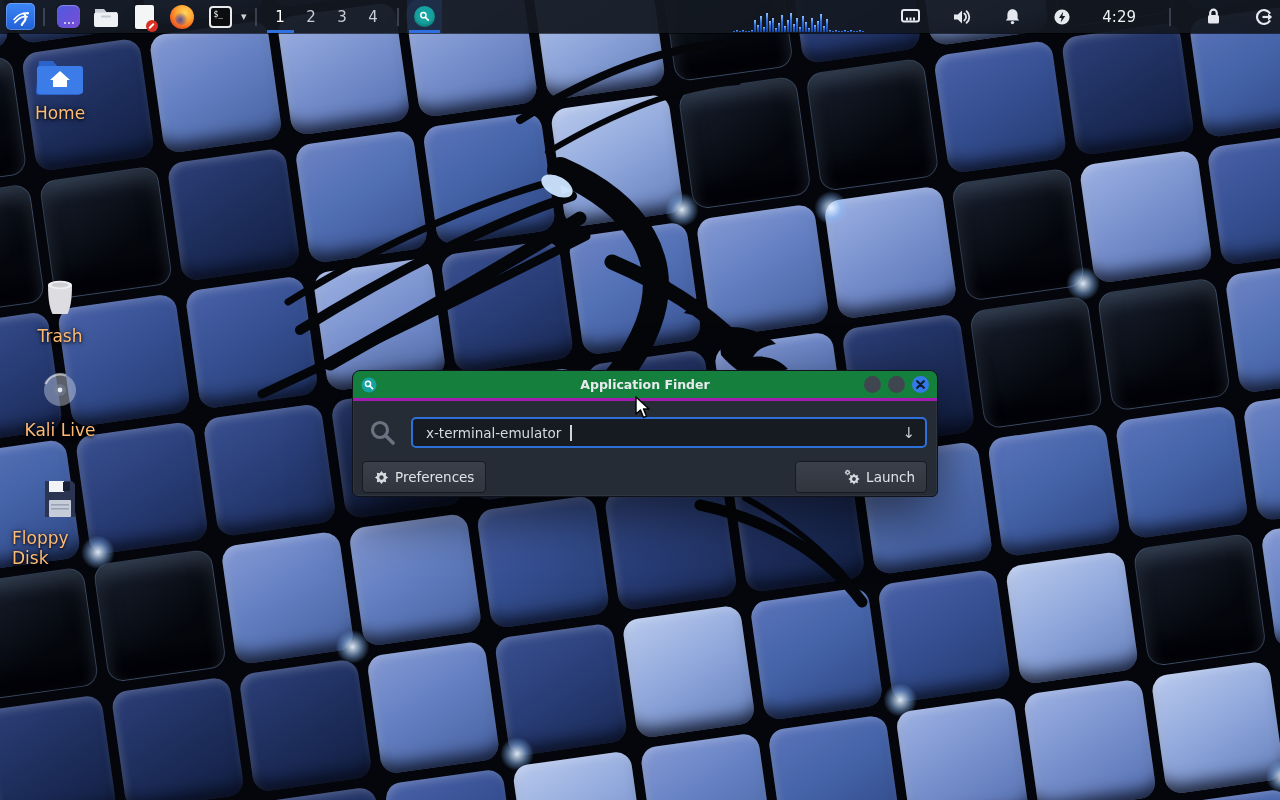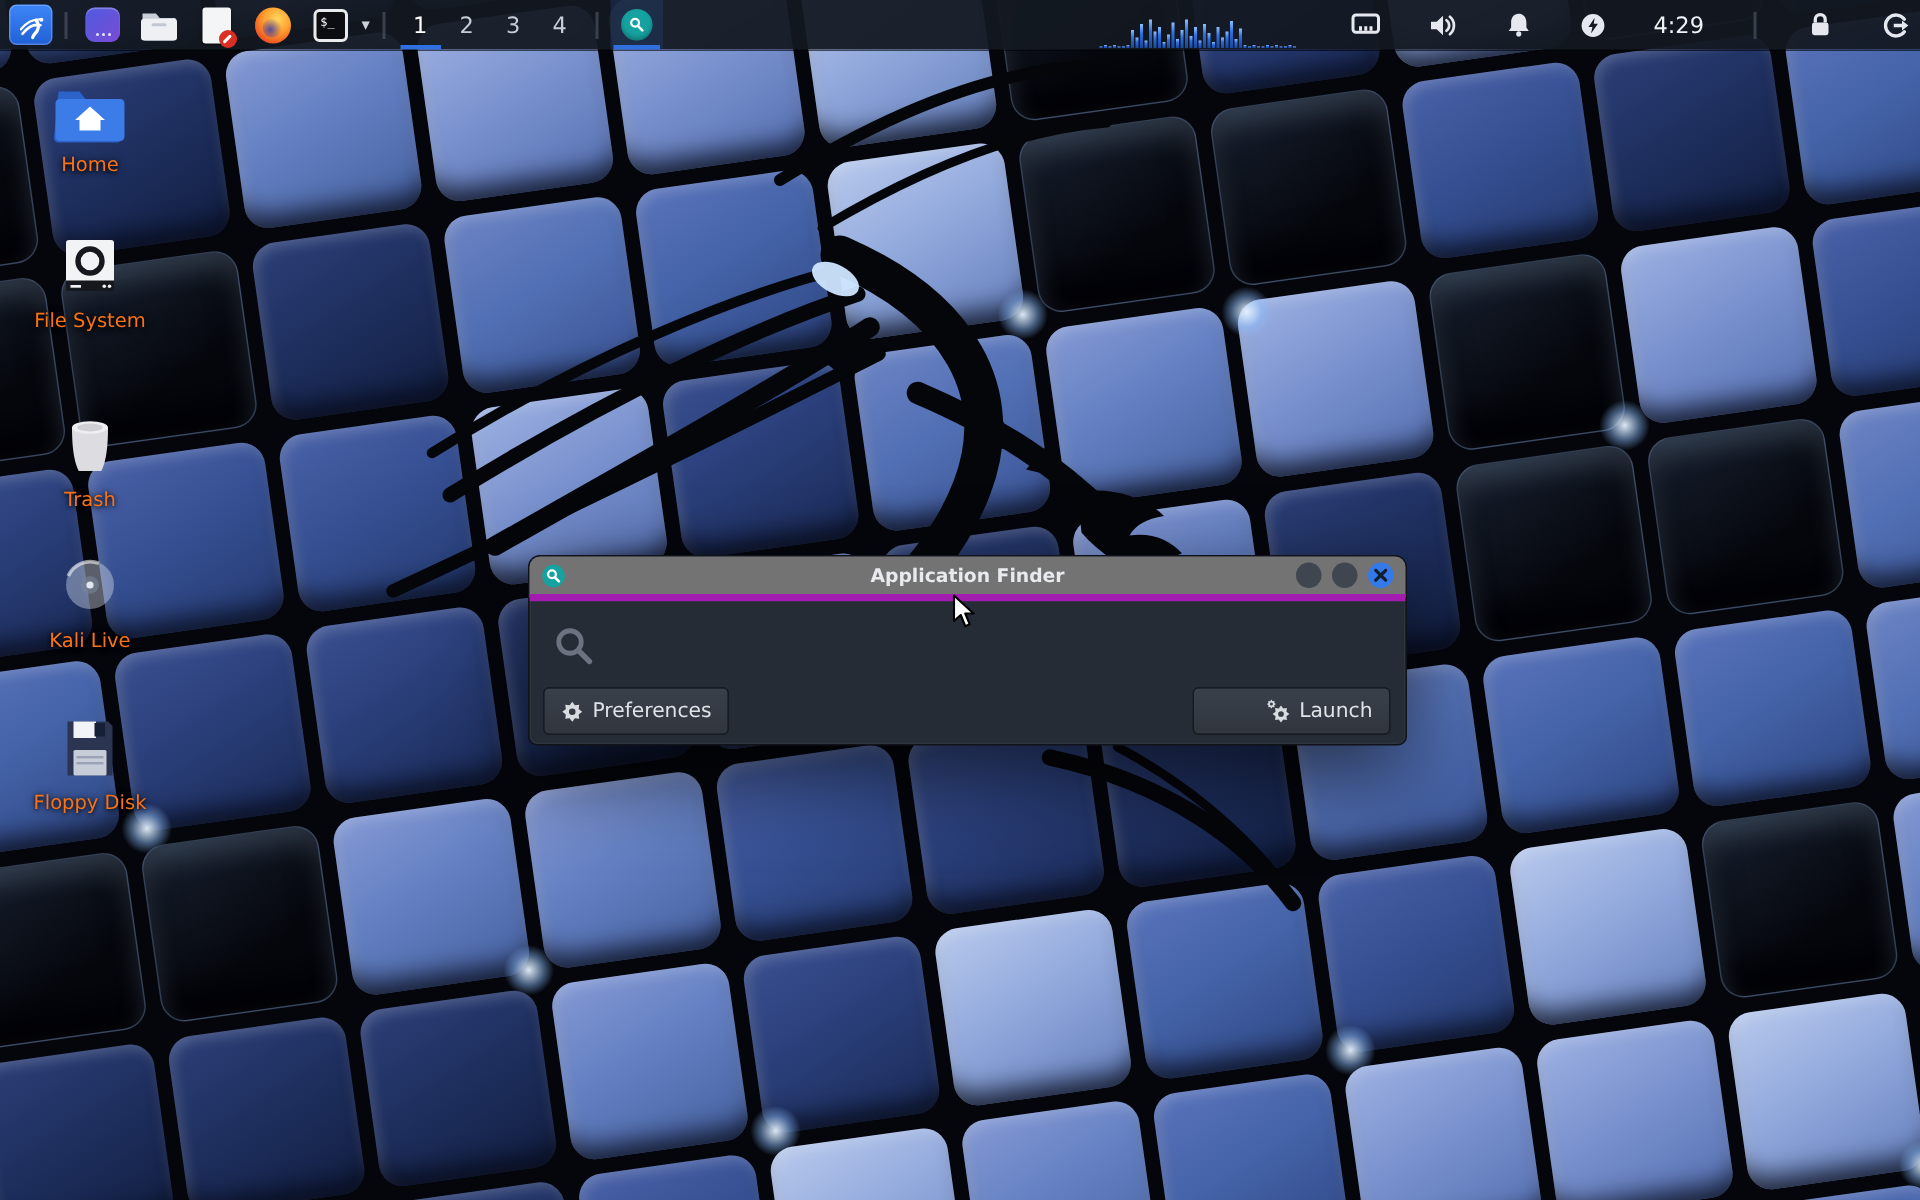--- a/index.html
+++ b/index.html
@@ -14,21 +14,21 @@
           box-shadow: inset 0 -18px 16px -10px rgba(4,7,18,.78), inset 2px 3px 9px rgba(255,255,255,.20); }
   .cube.glass { border:1px solid rgba(165,200,255,.28);
           box-shadow: inset 0 10px 18px rgba(190,220,255,.18), inset 0 -20px 22px rgba(0,0,5,.9); }
   .glow { position:absolute; width:34px; height:34px; border-radius:50%; pointer-events:none;
           background:radial-gradient(circle, rgba(230,242,255,.95), rgba(140,190,255,.45) 42%, transparent 70%); }
   #dragon { position:absolute; left:0; top:0; }
 
   
   .dicon { position:absolute; left:12px; width:96px; display:flex; flex-direction:column;
            align-items:center; gap:7px; cursor:default; }
-  .dicon .lbl { color:#f97316; font-size:13px; text-shadow:0 1px 3px rgba(0,0,0,.95), 0 0 6px rgba(0,0,0,.6); }
+  .dicon .lbl { color:#fdba74; font-size:17px; text-shadow:0 1px 3px rgba(0,0,0,.95), 0 0 6px rgba(0,0,0,.6); }
 
   
   .panel { position:absolute; left:0; top:0; width:1280px; height:33px; z-index:50;
            background:rgba(19,24,33,.94); display:flex; align-items:center; padding:0 6px;
            box-shadow:0 1px 0 rgba(0,0,0,.6); }
   .sep { width:2px; height:18px; background:#5a6272; opacity:.55; margin:0 8px; flex:0 0 auto; }
   .kali-btn { width:29px; height:27px; border-radius:5px; flex:0 0 auto;
               background:linear-gradient(180deg,#3d86f8,#2160d6); display:flex; align-items:center;
               justify-content:center; box-shadow:inset 0 0 0 1px rgba(255,255,255,.22); }
   .launchers { display:flex; align-items:center; gap:12px; margin-left:2px; }
@@ -69,21 +69,21 @@
 
   .tray { margin-left:auto; display:flex; align-items:center; gap:31px; }
   #cpu-graph { display:flex; align-items:flex-end; height:33px; padding-bottom:1px; margin-right:4px; }
   .gbar { width:2px; margin-right:1px; background:linear-gradient(180deg,#8cc0ff,#2f6fe0 40%,#15489f); }
   .clock { color:#eef1f6; font-size:15px; }
 
   
   .dialog { position:absolute; left:352px; top:370px; width:586px; height:127px; z-index:40;
             background:#262c35; border-radius:8px 8px 6px 6px; border:1px solid #101319;
             box-shadow:0 20px 55px rgba(0,0,0,.6), inset 0 0 0 1px rgba(255,255,255,.045); }
-  .titlebar { height:30px; background:#737373; border-radius:7px 7px 0 0; border-bottom:5px solid #a21caf;
+  .titlebar { height:30px; background:#15803d; border-radius:7px 7px 0 0; border-bottom:3px solid #a21caf;
             display:flex; align-items:center; padding:12px 8px; position:relative; }
   .title { position:absolute; left:0; right:0; text-align:center; color:#e8eaee; font-size:12.5px; font-weight:bold; }
   .winbtns { margin-left:auto; display:flex; gap:7px; z-index:2; }
   .wbtn { width:17px; height:17px; border-radius:50%; background:#3f4650; }
   .wbtn.close { background:#3479e9; display:flex; align-items:center; justify-content:center; }
 
   .search-row { display:flex; align-items:center; padding:16px 10px 0 16px; gap:14px; }
   .search-box { flex:1; height:31px; background:#161a21; border:2px solid #2f6fd8; border-radius:5px;
             display:flex; align-items:center; padding:0 10px 0 13px; }
   .search-text { color:#d6dade; font-size:13.5px; }
@@ -218,31 +218,20 @@
 
   <div class="dicon" style="top:54px">
     <svg width="48" height="42" viewBox="0 0 48 42">
       <path d="M3,7 h14 l4,5 h24 v26 a3,3 0 0 1 -3,3 h-39 a3,3 0 0 1 -3,-3 z" fill="#2c63c8"></path>
       <rect x="1" y="12" width="46" height="28" rx="3" fill="#3b7ce8"></rect>
       <path d="M24,17 L34,26 H31 V33 H17 V26 H14 Z" fill="#fff"></path>
     </svg>
     <div class="lbl">Home</div>
   </div>
 
-  <div class="dicon" style="top:156px">
-    <svg width="48" height="44" viewBox="0 0 48 44">
-      <rect x="8" y="4" width="32" height="34" rx="2" fill="#f2f3f5"></rect>
-      <circle cx="24" cy="18" r="8" fill="none" stroke="#15181d" stroke-width="3.6"></circle>
-      <rect x="8" y="31" width="32" height="7" fill="#15181d"></rect>
-      <rect x="11" y="34" width="7" height="1.8" fill="#f2f3f5"></rect>
-      <circle cx="33.5" cy="34.8" r="1.2" fill="#f2f3f5"></circle>
-      <circle cx="37" cy="34.8" r="1.2" fill="#f2f3f5"></circle>
-    </svg>
-    <div class="lbl">File System</div>
-  </div>
 
   <div class="dicon" style="top:275px">
     <svg width="48" height="44" viewBox="0 0 48 44">
       <path d="M12,10 C12,26 14,34 16.5,39 L31.5,39 C34,34 36,26 36,10 Z" fill="#dddde1"></path>
       <ellipse cx="24" cy="10" rx="12" ry="4.2" fill="#efeff2"></ellipse>
       <ellipse cx="24" cy="10" rx="8.5" ry="2.6" fill="#cfcfd4"></ellipse>
     </svg>
     <div class="lbl">Trash</div>
   </div>
 
@@ -285,20 +274,25 @@
           </svg>
         </div>
       </div>
     </div>
 
     <div class="search-row">
       <svg width="28" height="28" viewBox="0 0 28 28">
         <circle cx="11" cy="11" r="7.5" fill="none" stroke="#6b7280" stroke-width="3.2"></circle>
         <line x1="17" y1="17" x2="24" y2="24" stroke="#6b7280" stroke-width="3.6" stroke-linecap="round"></line>
       </svg>
+      <div class="search-box">
+        <span class="search-text">x-terminal-emulator</span>
+        <span class="caret"></span>
+        <span class="dd-arrow">↓</span>
+      </div>
     </div>
 
     <div class="btn-row">
       <div class="btn">
         <svg width="15" height="15" viewBox="0 0 15 15">
           <path fill="#d7dbe0" fill-rule="evenodd" d="M7.50,0.90L9.27,3.23L12.17,2.83L11.77,5.73L14.10,7.50L11.77,9.27L12.17,12.17L9.27,11.77L7.50,14.10L5.73,11.77L2.83,12.17L3.23,9.27L0.90,7.50L3.23,5.73L2.83,2.83L5.73,3.23L7.50,0.90Z M9.7,7.5 A2.2,2.2 0 1 0 5.3,7.5 A2.2,2.2 0 1 0 9.7,7.5 Z"></path>
         </svg>
         <span>Preferences</span>
       </div>
       <div class="btn right">

